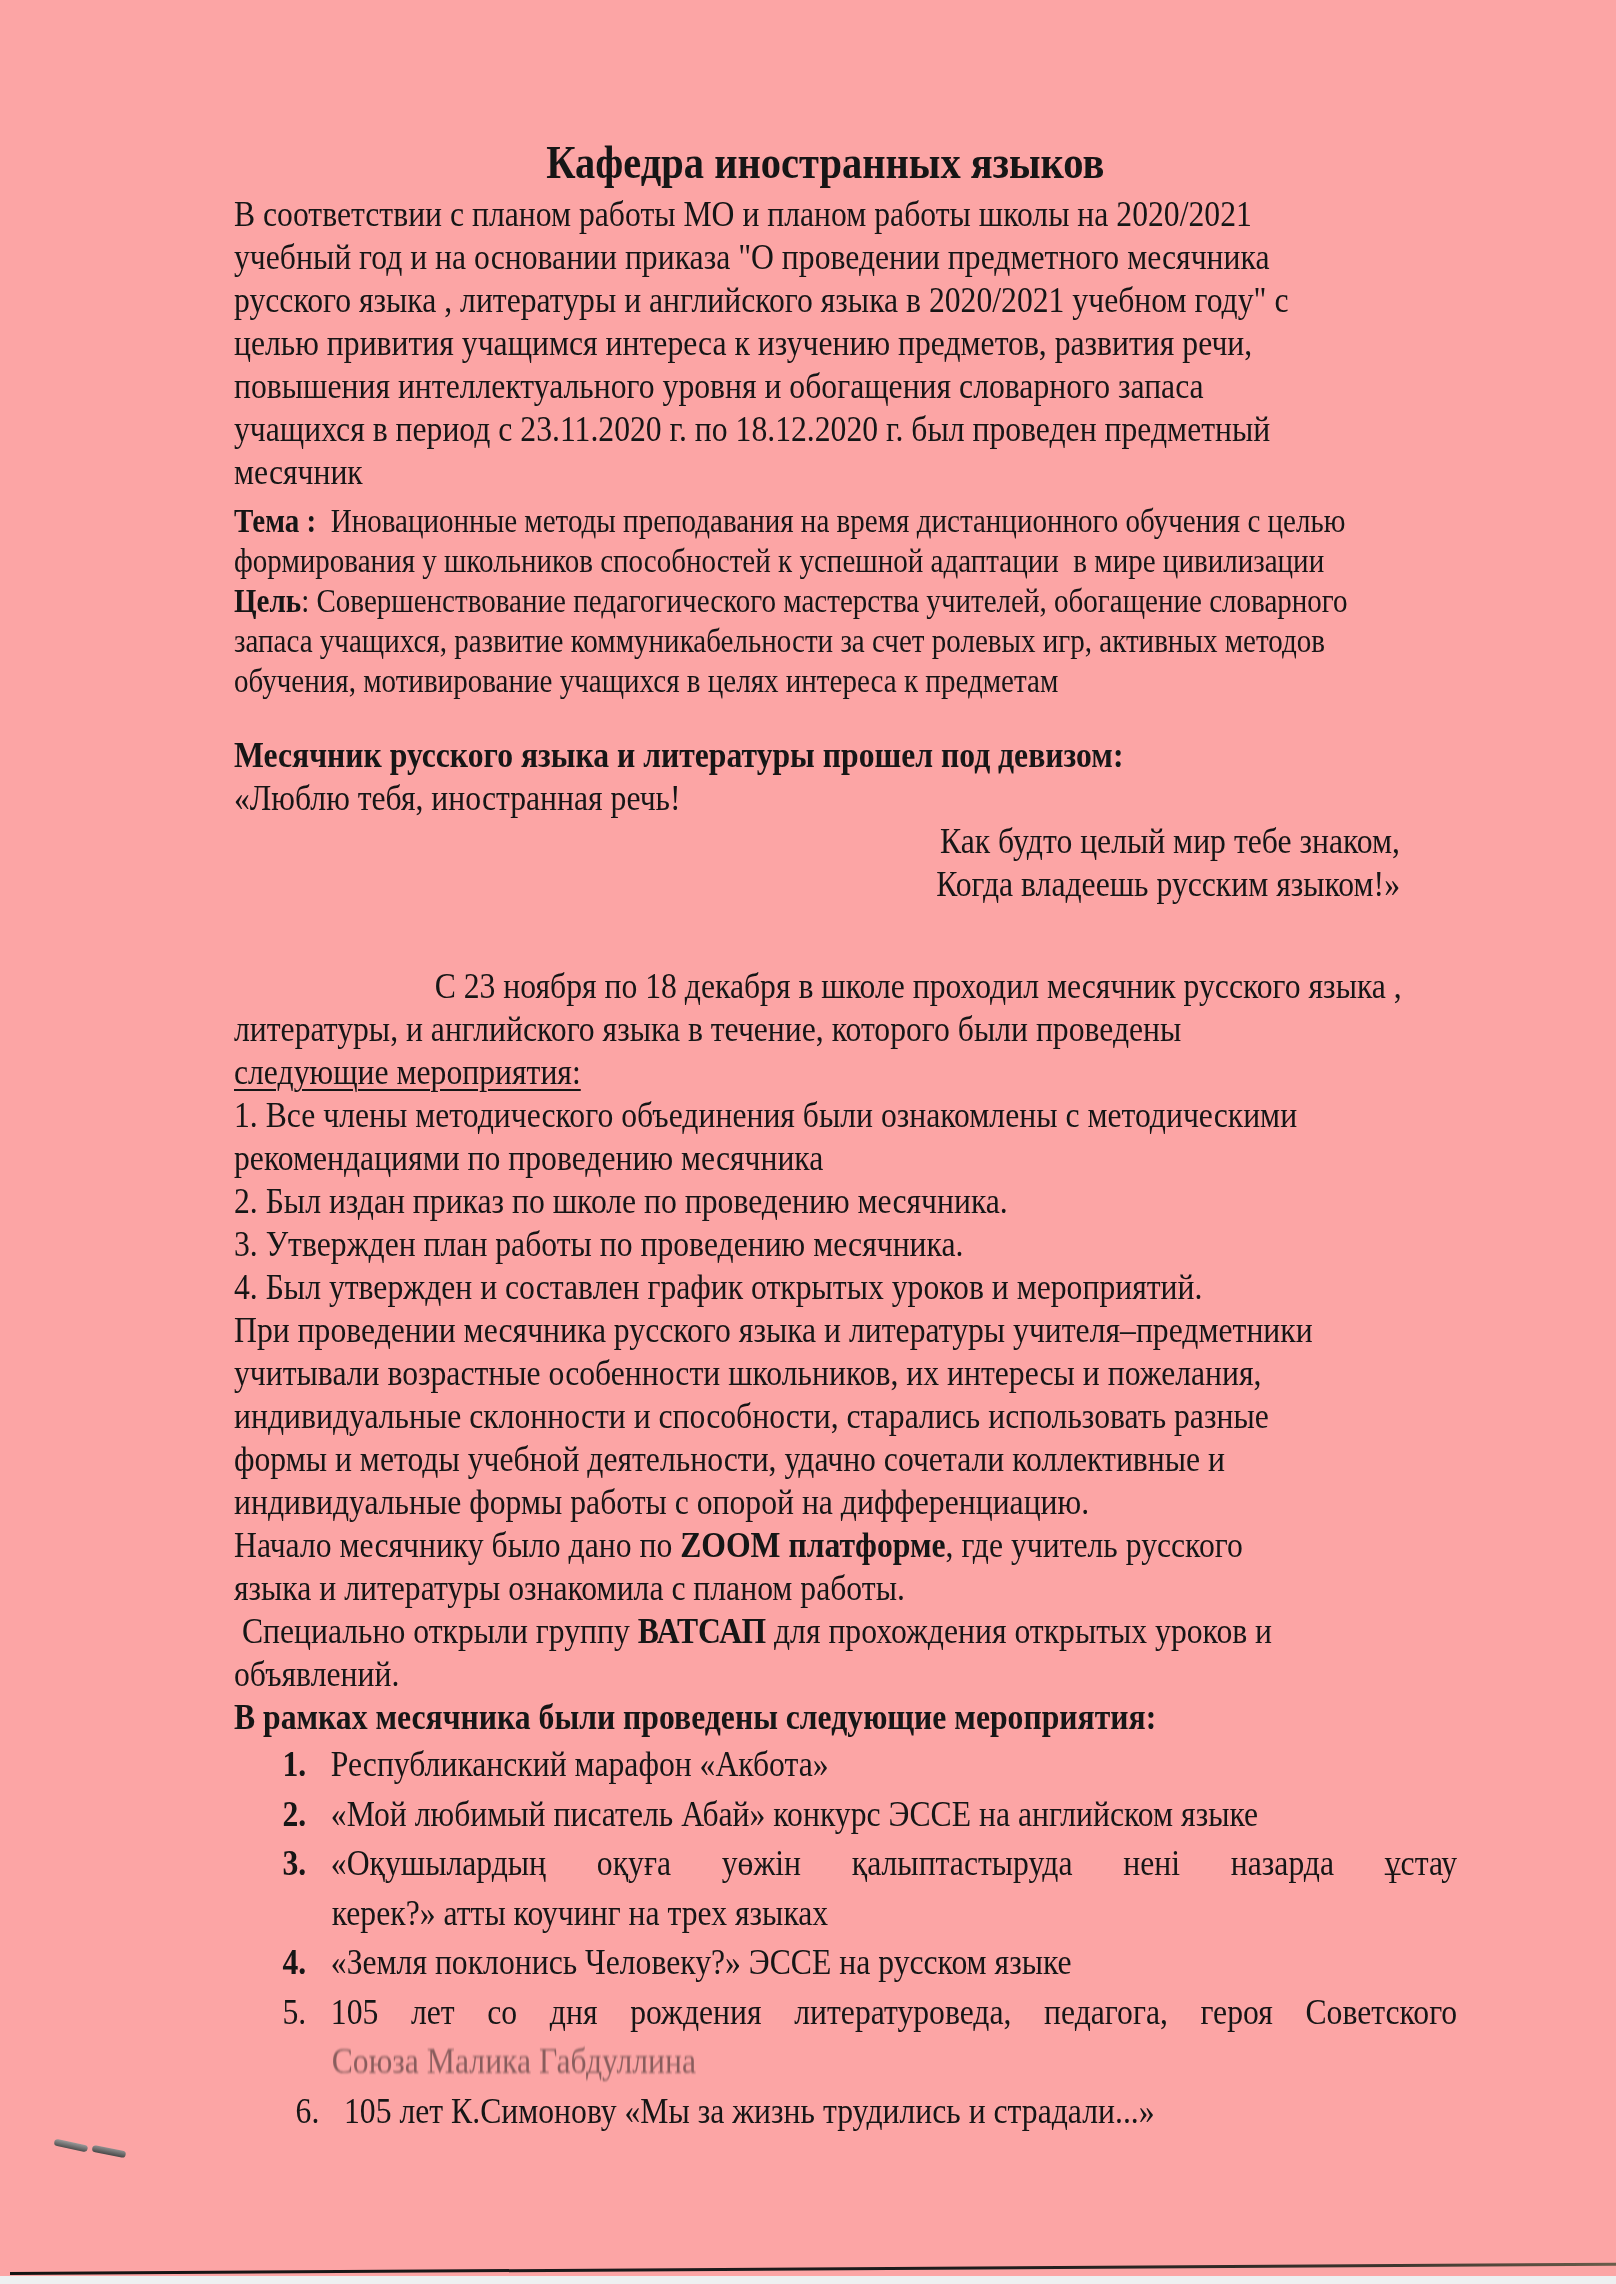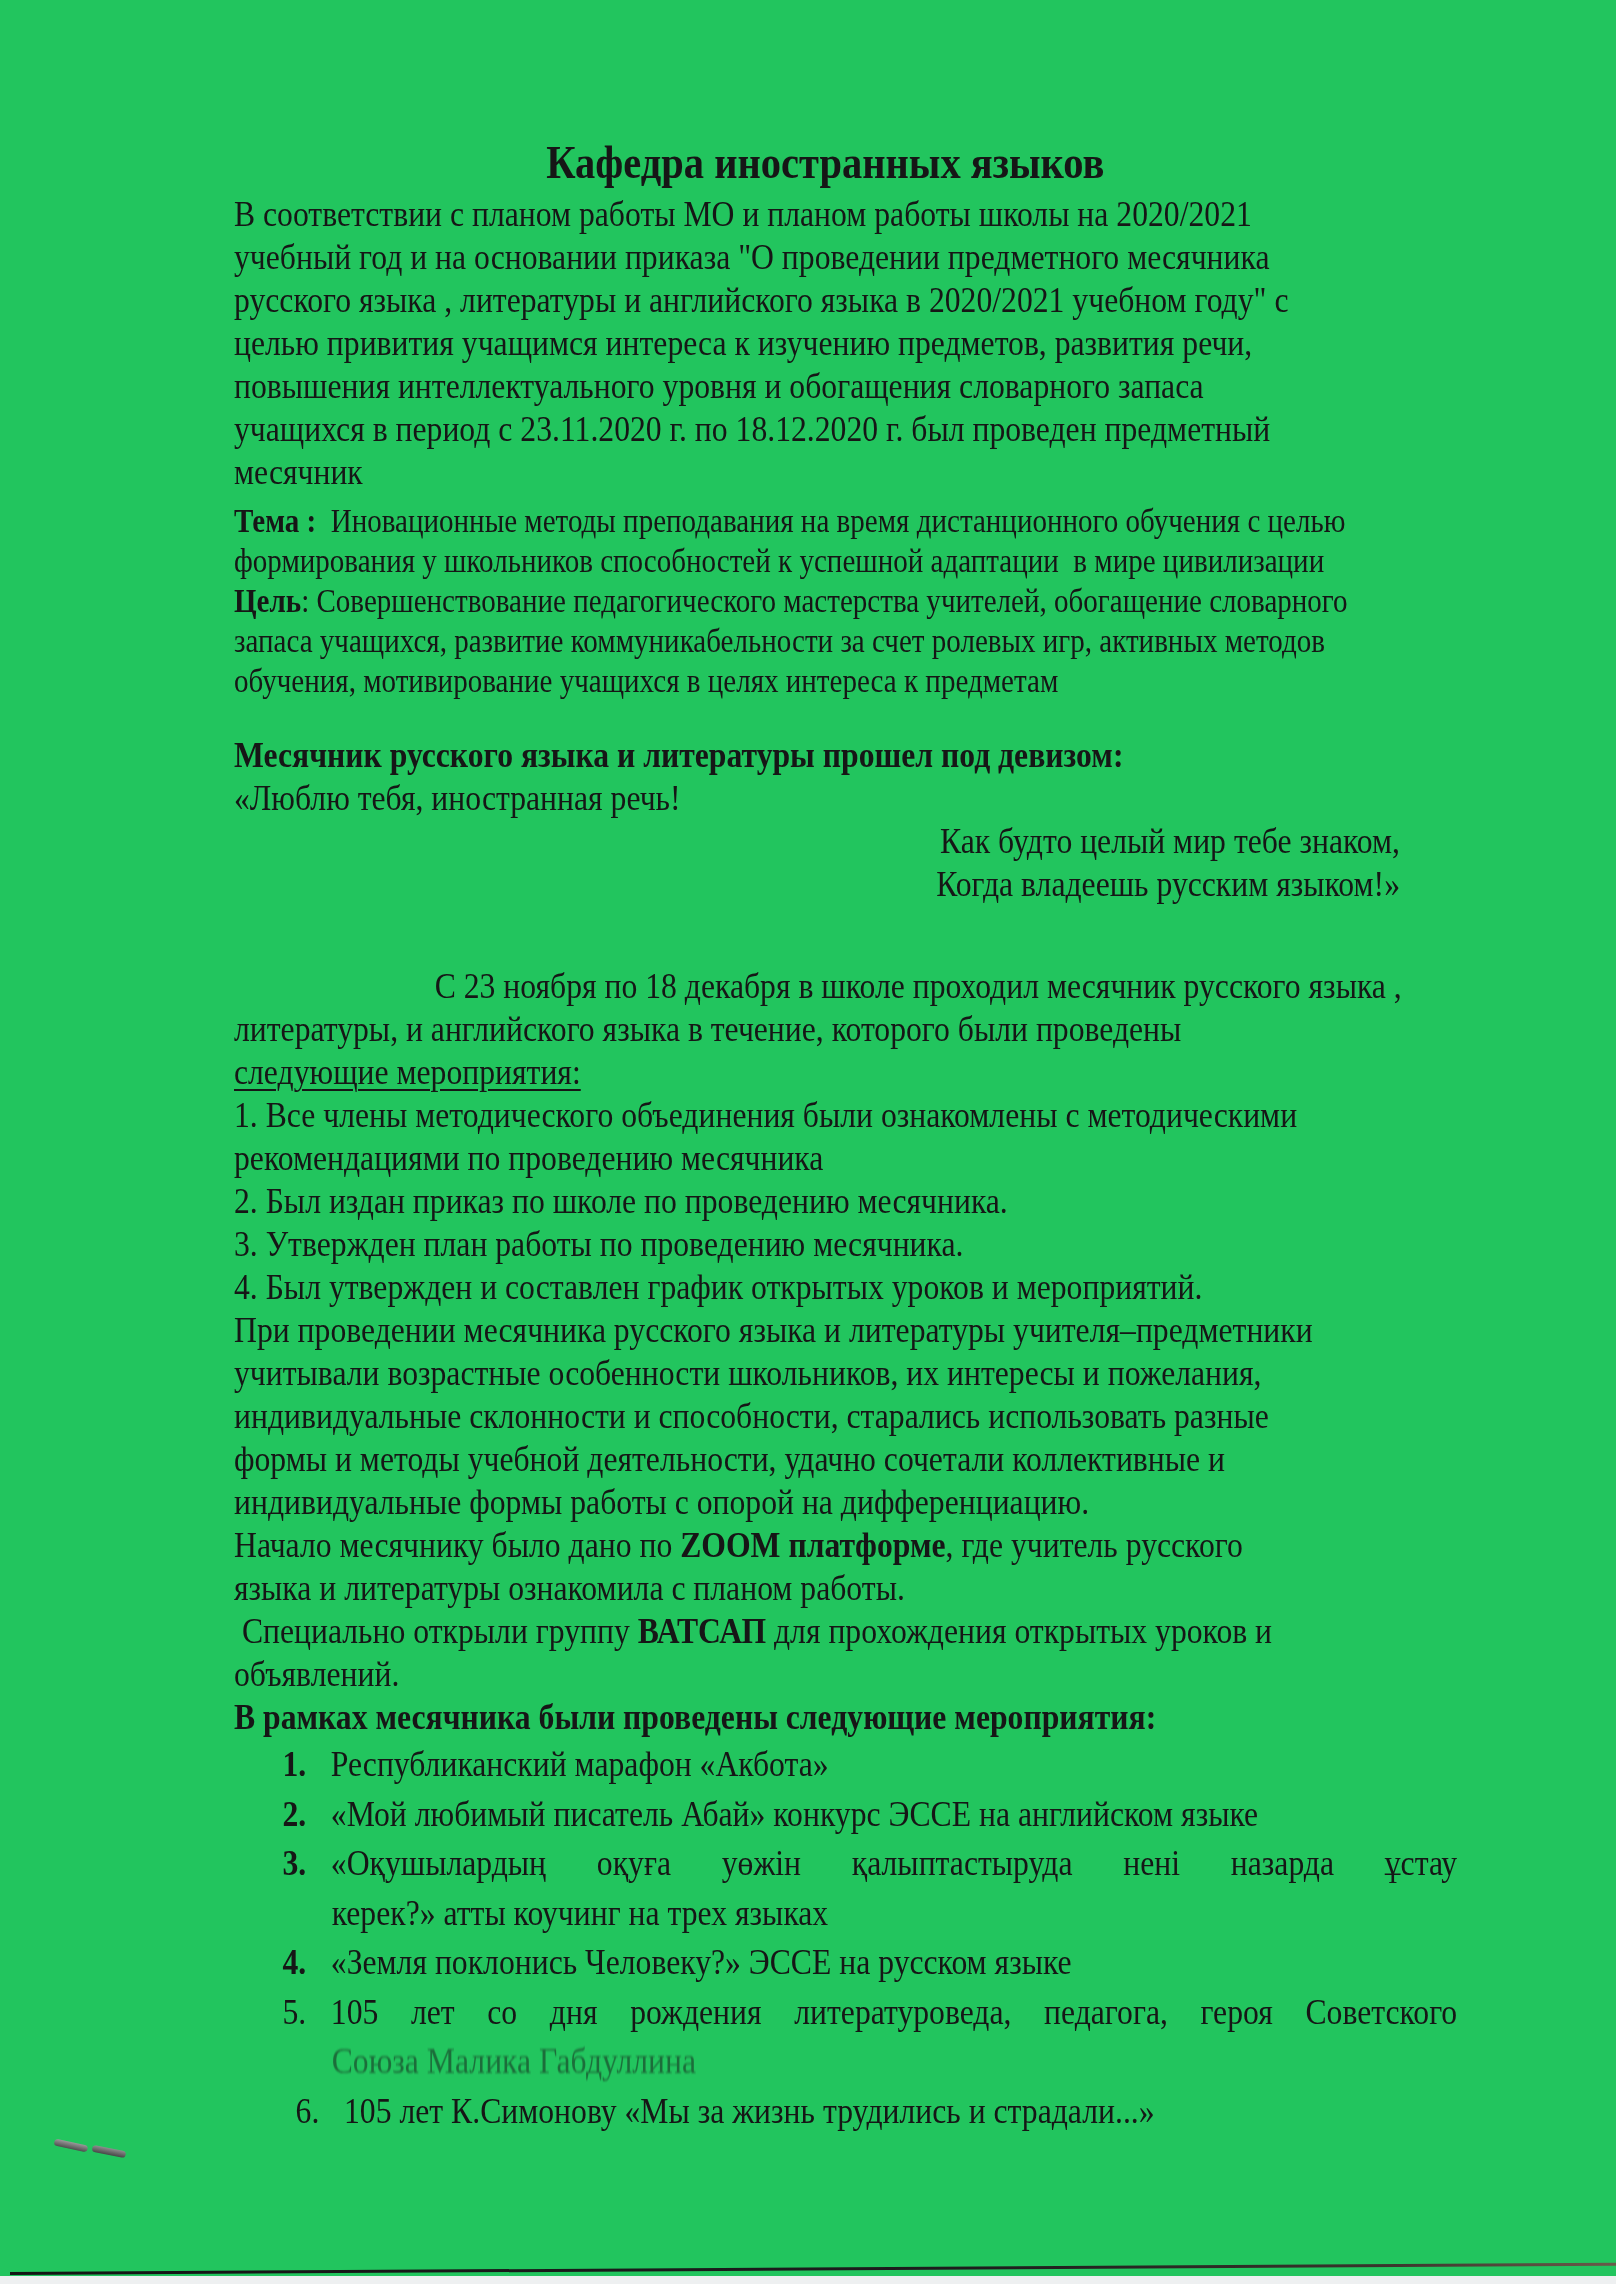--- a/index.html
+++ b/index.html
@@ -1,18 +1,18 @@
 <!DOCTYPE html>
 <html style="font-size:10.4px"><head>
 <meta charset="utf-8">
 <style>
   html, body { margin:0; padding:0; width:1616px; height:2284px; overflow:hidden; }
   .page {
     position:relative; width:1616px; height:2284px;
-    background:#22c55e; overflow:hidden;
+    background:#fca5a5; overflow:hidden;
     font-family:"Liberation Serif","DejaVu Serif",serif;
     color:#161616;
   }
   .content {
     position:absolute; left:234px; top:140px; width:1390px;
     transform:scaleX(0.88); transform-origin:0 0;
   }
   .blk { margin:0; }
   .ln { white-space:pre; font-size:36px; line-height:43px; min-height:43px; }
   .small .ln { font-size:33px; line-height:40px; min-height:40px; }

